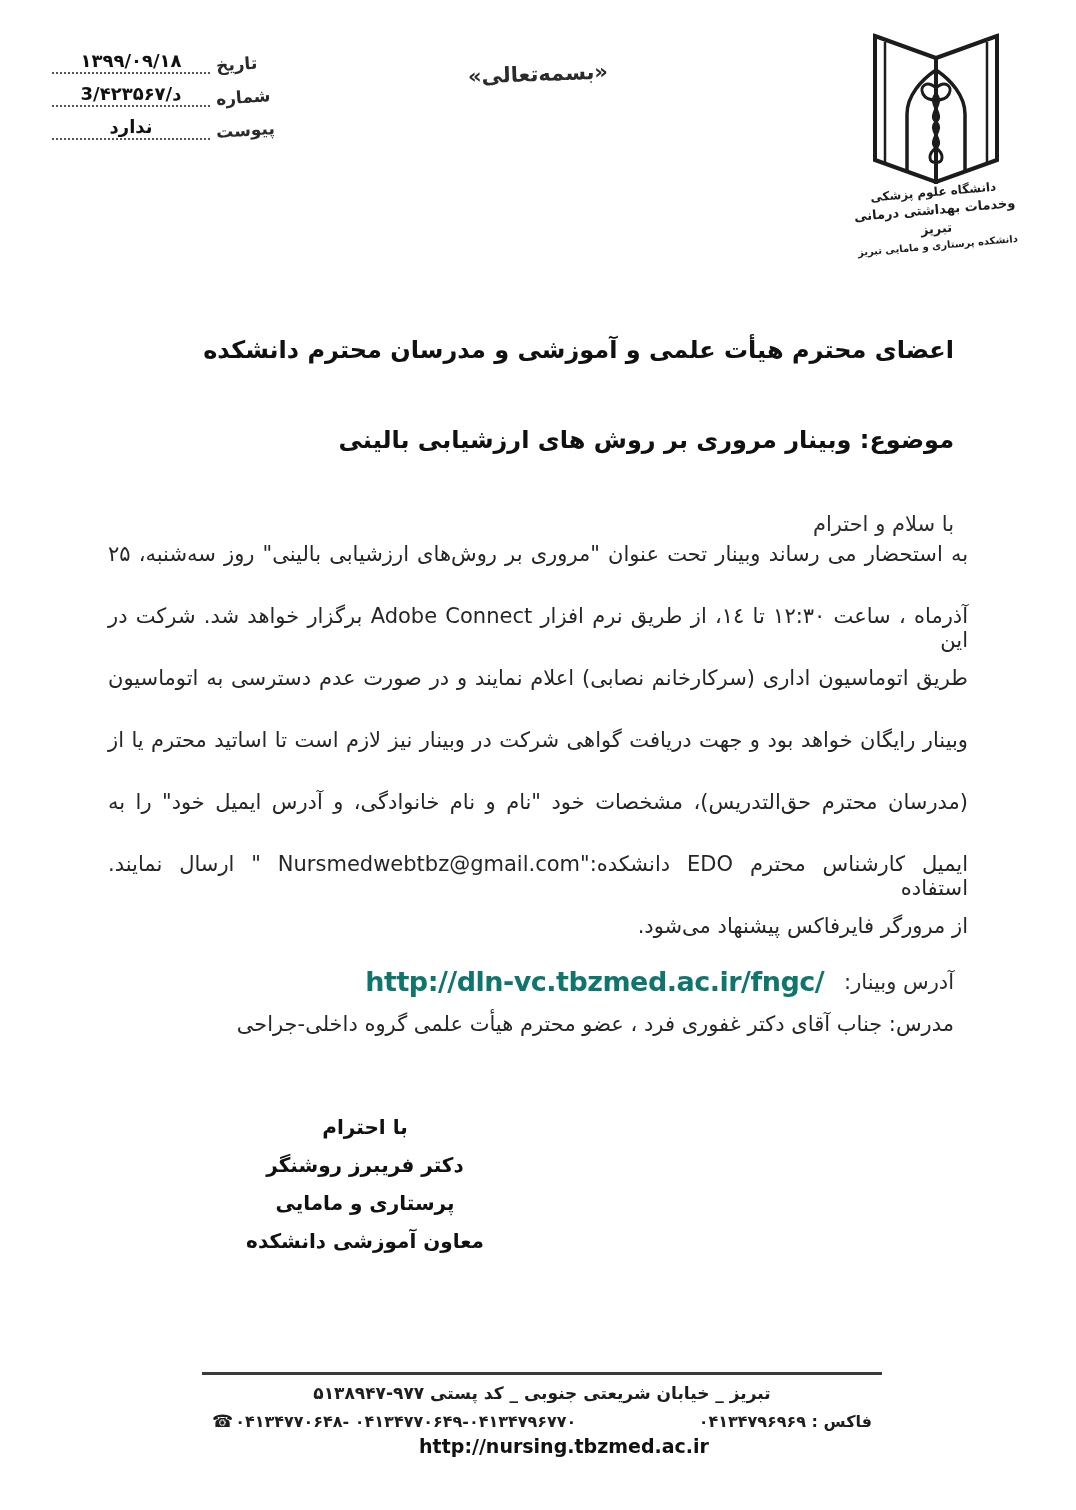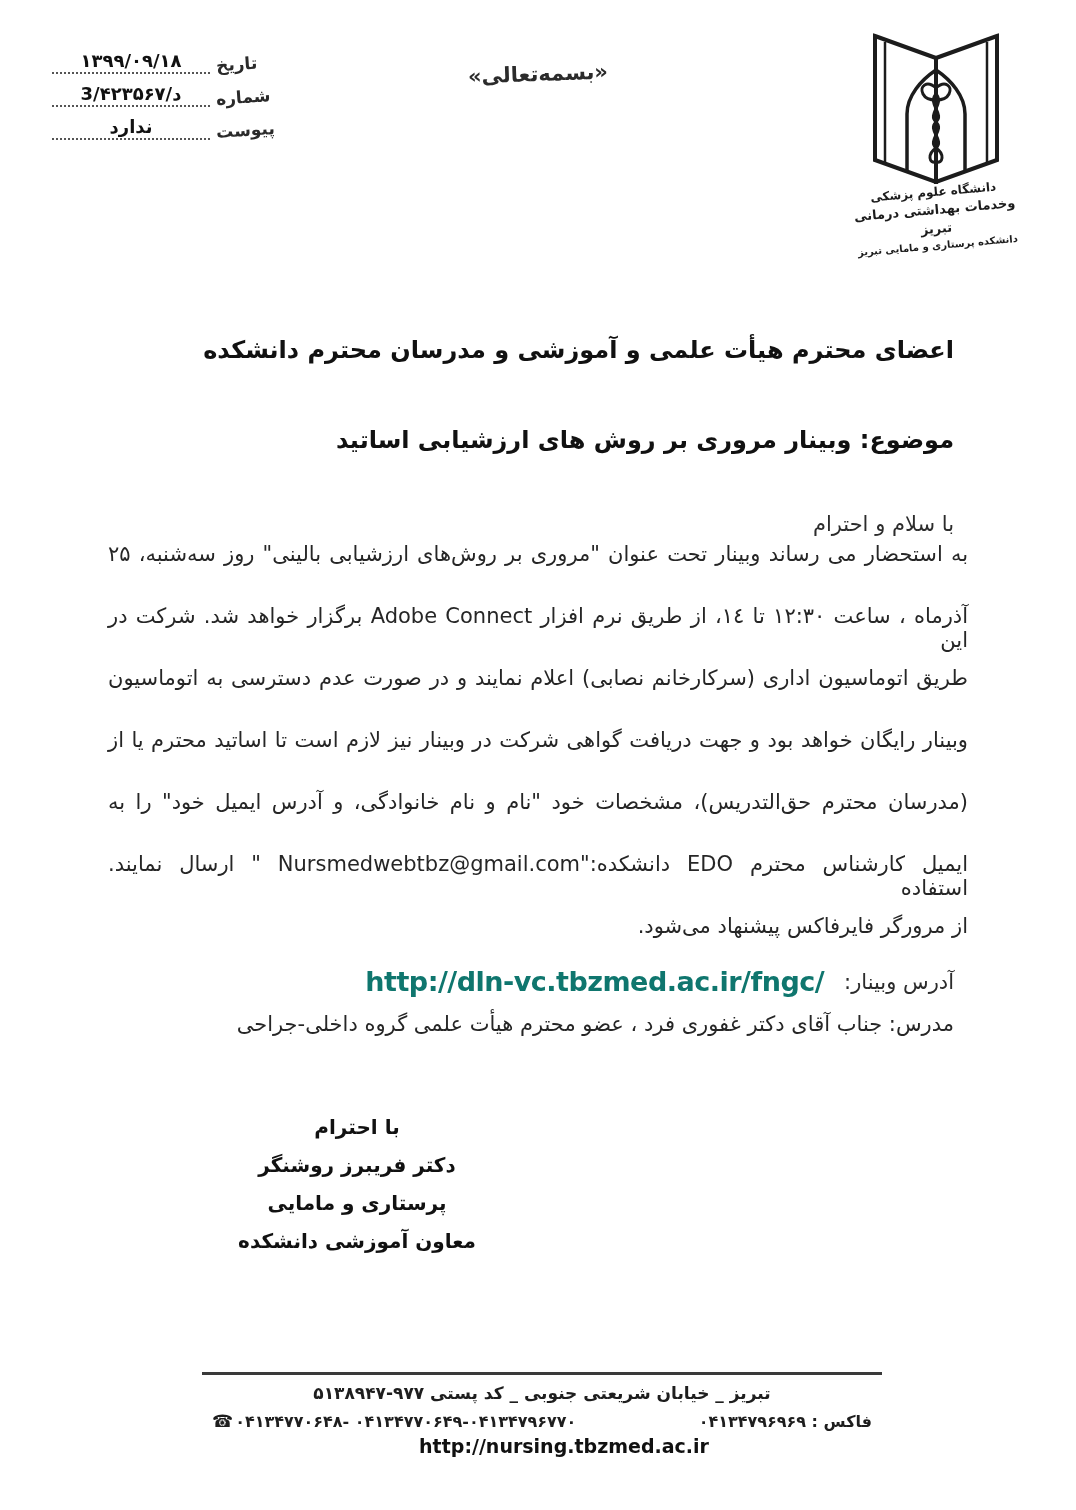--- a/index.html
+++ b/index.html
@@ -156,21 +156,21 @@
     right: 122px;
     font-size: 21px;
     color: #262626;
     white-space: nowrap;
   }
 
   
   .signature {
     position: absolute;
     top: 1108px;
-    left: 232px;
+    left: 240px;
     width: 250px;
     text-align: center;
     font-weight: bold;
     color: #111;
     font-size: 20px;
     line-height: 38px;
   }
 
   
   .footer {
@@ -264,21 +264,21 @@
       </svg>
     </span>
     <div class="logo-caption">
       <span class="cap1">دانشگاه علوم پزشکی</span>
       <span class="cap2">وخدمات بهداشتی درمانی تبریز</span>
       <span class="cap3">دانشکده پرستاری و مامایی تبریز</span>
     </div>
   </div>
 
   <div class="addressee">اعضای محترم هیأت علمی و آموزشی و مدرسان محترم دانشکده</div>
-  <div class="subject">موضوع: وبینار مروری بر روش های ارزشیابی اساتید</div>
+  <div class="subject">موضوع: وبینار مروری بر روش های ارزشیابی بالینی</div>
   <div class="salutation">با سلام و احترام</div>
 
   <div class="body-text">
     <div class="body-line">به استحضار می رساند وبینار تحت عنوان "مروری بر روش‌های ارزشیابی بالینی" روز سه‌شنبه، ۲۵</div>
     <div class="body-line">آذرماه ، ساعت ۱۲:۳۰ تا ١٤، از طریق نرم افزار  Adobe Connect  برگزار خواهد شد. شرکت در این</div>
     <div class="body-line">طریق اتوماسیون اداری (سرکارخانم نصابی) اعلام نمایند و در صورت عدم دسترسی به اتوماسیون</div>
     <div class="body-line">وبینار رایگان خواهد بود و جهت دریافت گواهی شرکت در وبینار نیز لازم است تا اساتید محترم یا از</div>
     <div class="body-line">(مدرسان محترم حق‌التدریس)، مشخصات خود  "نام و نام خانوادگی، و آدرس ایمیل خود"  را  به</div>
     <div class="body-line">ایمیل کارشناس محترم EDO دانشکده:"Nursmedwebtbz@gmail.com "  ارسال نمایند. استفاده</div>
     <div class="body-line last">از مرورگر فایرفاکس پیشنهاد می‌شود.</div>

